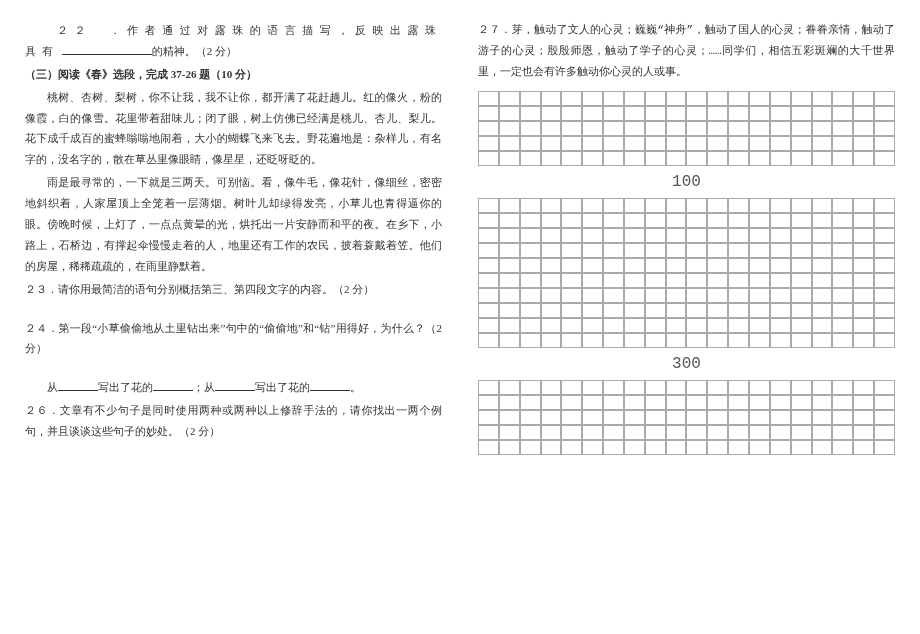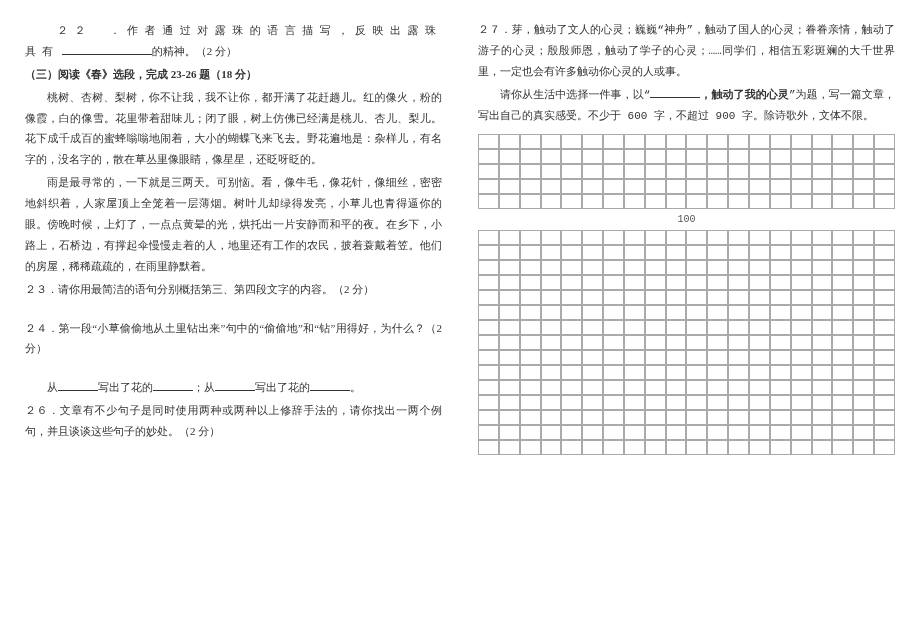--- a/index.html
+++ b/index.html
@@ -39,61 +39,58 @@
   .indent { text-indent: 2em; }
   .para { margin-bottom: 2px; text-align: justify; }
   .grid-wrap { margin-top: 8px; }
   .grid-row { display: flex; height: 15px; }
   .grid-cell {
     flex: 1;
     border: 0.5px solid #aaa;
   }
   .grid-marker {
     text-align: center;
-    font-size: 10px;
+    font-size: 16px;
     color: #555;
     margin: 1px 0;
   }
   .fill-blank {
     display:inline-block;
     border-bottom:1px solid #333;
     min-width:40px;
     height:11px;
   }
 </style>
 </head>
 <body>
 
 <div class="col col-left">
   <div class="para">
     <span class="spaced">２２　．作者通过对露珠的语言描写，反映出露珠具有</span>
     <span class="underline-blank"></span><span>的精神。（2 分）</span>
   </div>
 
-  <div class="para bold">（三）阅读《春》选段，完成 23-26 题（18 分）</div>
+  <div class="para bold">（三）阅读《春》选段，完成 37-26 题（10 分）</div>
 
   <div class="para indent">桃树、杏树、梨树，你不让我，我不让你，都开满了花赶趟儿。红的像火，粉的像霞，白的像雪。花里带着甜味儿；闭了眼，树上仿佛已经满是桃儿、杏儿、梨儿。花下成千成百的蜜蜂嗡嗡地闹着，大小的蝴蝶飞来飞去。野花遍地是：杂样儿，有名字的，没名字的，散在草丛里像眼睛，像星星，还眨呀眨的。</div>
   <div class="para indent">雨是最寻常的，一下就是三两天。可别恼。看，像牛毛，像花针，像细丝，密密地斜织着，人家屋顶上全笼着一层薄烟。树叶儿却绿得发亮，小草儿也青得逼你的眼。傍晚时候，上灯了，一点点黄晕的光，烘托出一片安静而和平的夜。在乡下，小路上，石桥边，有撑起伞慢慢走着的人，地里还有工作的农民，披着蓑戴着笠。他们的房屋，稀稀疏疏的，在雨里静默着。</div>
 
   <div class="para">２３．请你用最简洁的语句分别概括第三、第四段文字的内容。（2 分）</div>
   <div style="height:16px"></div>
   <div class="para">２４．第一段“小草偷偷地从土里钻出来”句中的“偷偷地”和“钻”用得好，为什么？（2 分）</div>
   <div style="height:16px"></div>
   <div class="para indent">
     <span>从</span><span class="fill-blank"></span><span>写出了花的</span><span class="fill-blank"></span><span>；从</span><span class="fill-blank"></span><span>写出了花的</span><span class="fill-blank"></span><span>。</span>
   </div>
   <div class="para">２６．文章有不少句子是同时使用两种或两种以上修辞手法的，请你找出一两个例句，并且谈谈这些句子的妙处。（2 分）</div>
 
 </div>
 
 <div class="col col-right">
   <div class="para">２７．芽，触动了文人的心灵；巍巍“神舟”，触动了国人的心灵；眷眷亲情，触动了游子的心灵；殷殷师恩，触动了学子的心灵；……同学们，相信五彩斑斓的大千世界里，一定也会有许多触动你心灵的人或事。</div>
-  <div class="para indent">
-    <span>请你从生活中选择一件事，以“</span><span class="underline-blank-short"></span><span class="bold">，触动了我的心灵</span><span>”为题，写一篇文章，写出自己的真实感受。不少于 600 字，不超过 900 字。除诗歌外，文体不限。</span>
-  </div>
 
   <div class="grid-wrap">
     <div id="gs1">
         <div class="grid-row">
           <div class="grid-cell"></div>
           <div class="grid-cell"></div>
           <div class="grid-cell"></div>
           <div class="grid-cell"></div>
           <div class="grid-cell"></div>
           <div class="grid-cell"></div>
@@ -419,20 +416,21 @@
           <div class="grid-cell"></div>
           <div class="grid-cell"></div>
           <div class="grid-cell"></div>
           <div class="grid-cell"></div>
           <div class="grid-cell"></div>
           <div class="grid-cell"></div>
           <div class="grid-cell"></div>
           <div class="grid-cell"></div>
         </div>
       </div>
+    <div class="grid-marker">300</div>
     <div id="gs4">
         <div class="grid-row">
           <div class="grid-cell"></div>
           <div class="grid-cell"></div>
           <div class="grid-cell"></div>
           <div class="grid-cell"></div>
           <div class="grid-cell"></div>
           <div class="grid-cell"></div>
           <div class="grid-cell"></div>
           <div class="grid-cell"></div>

